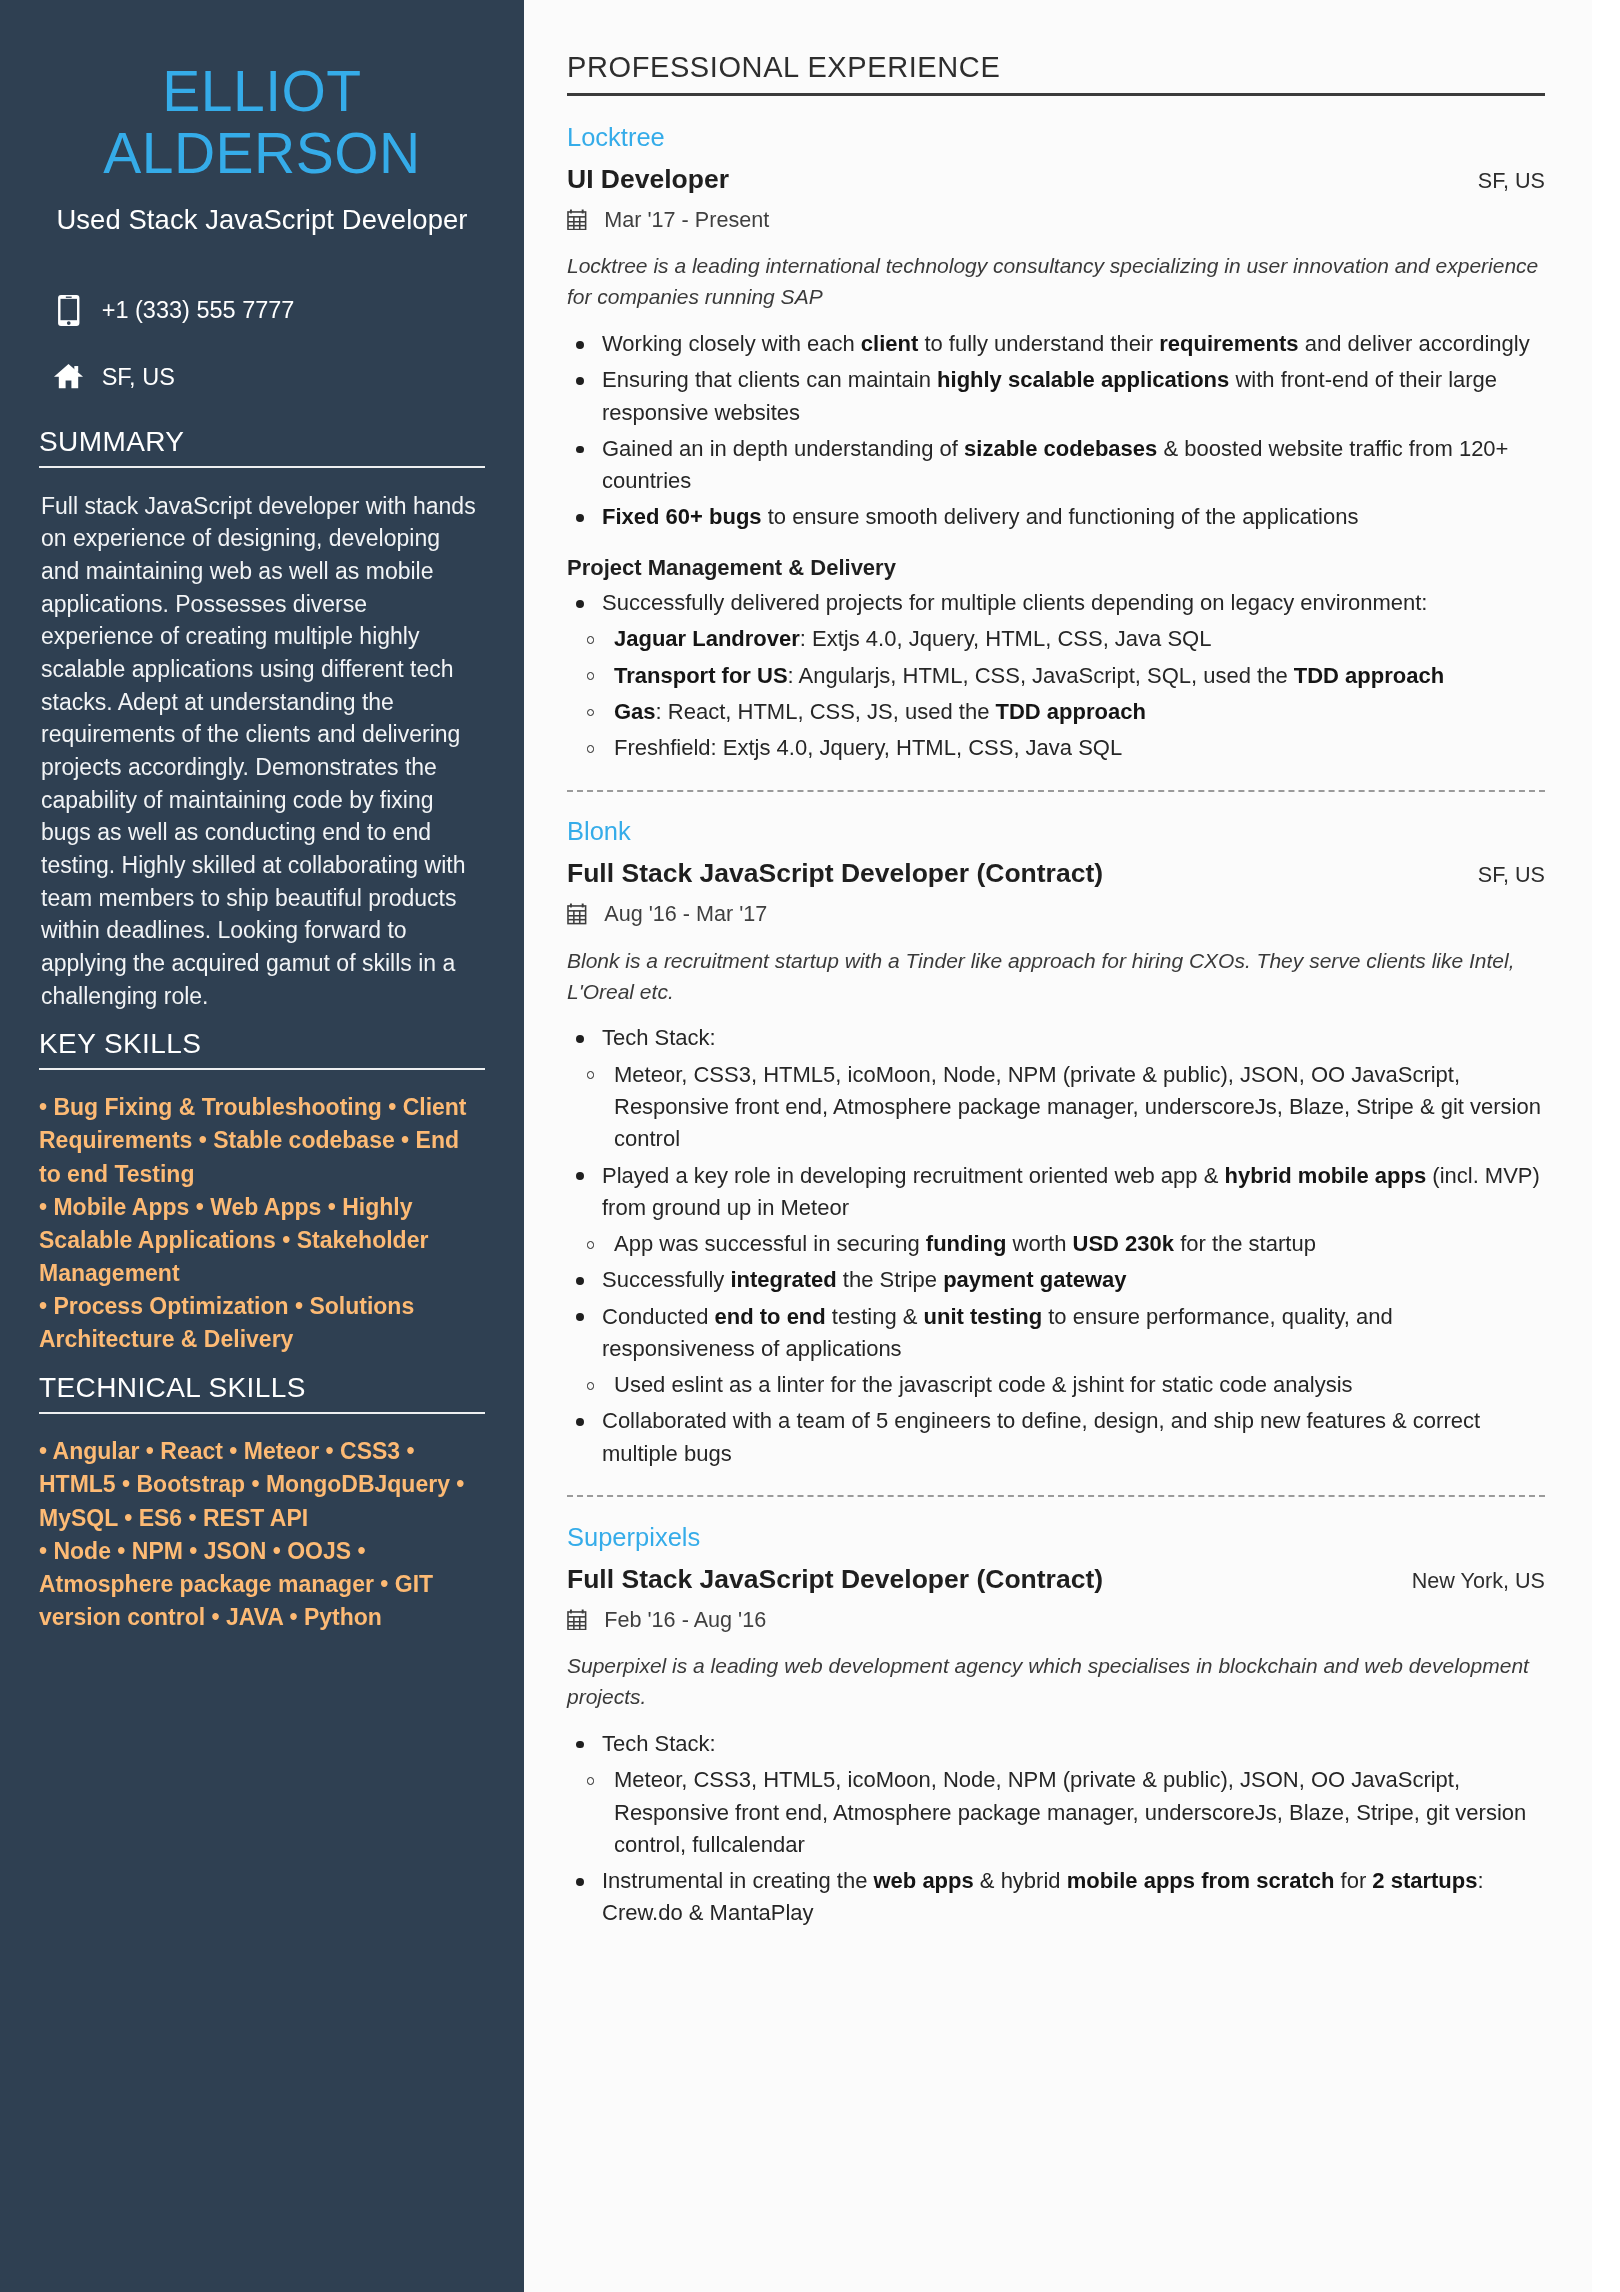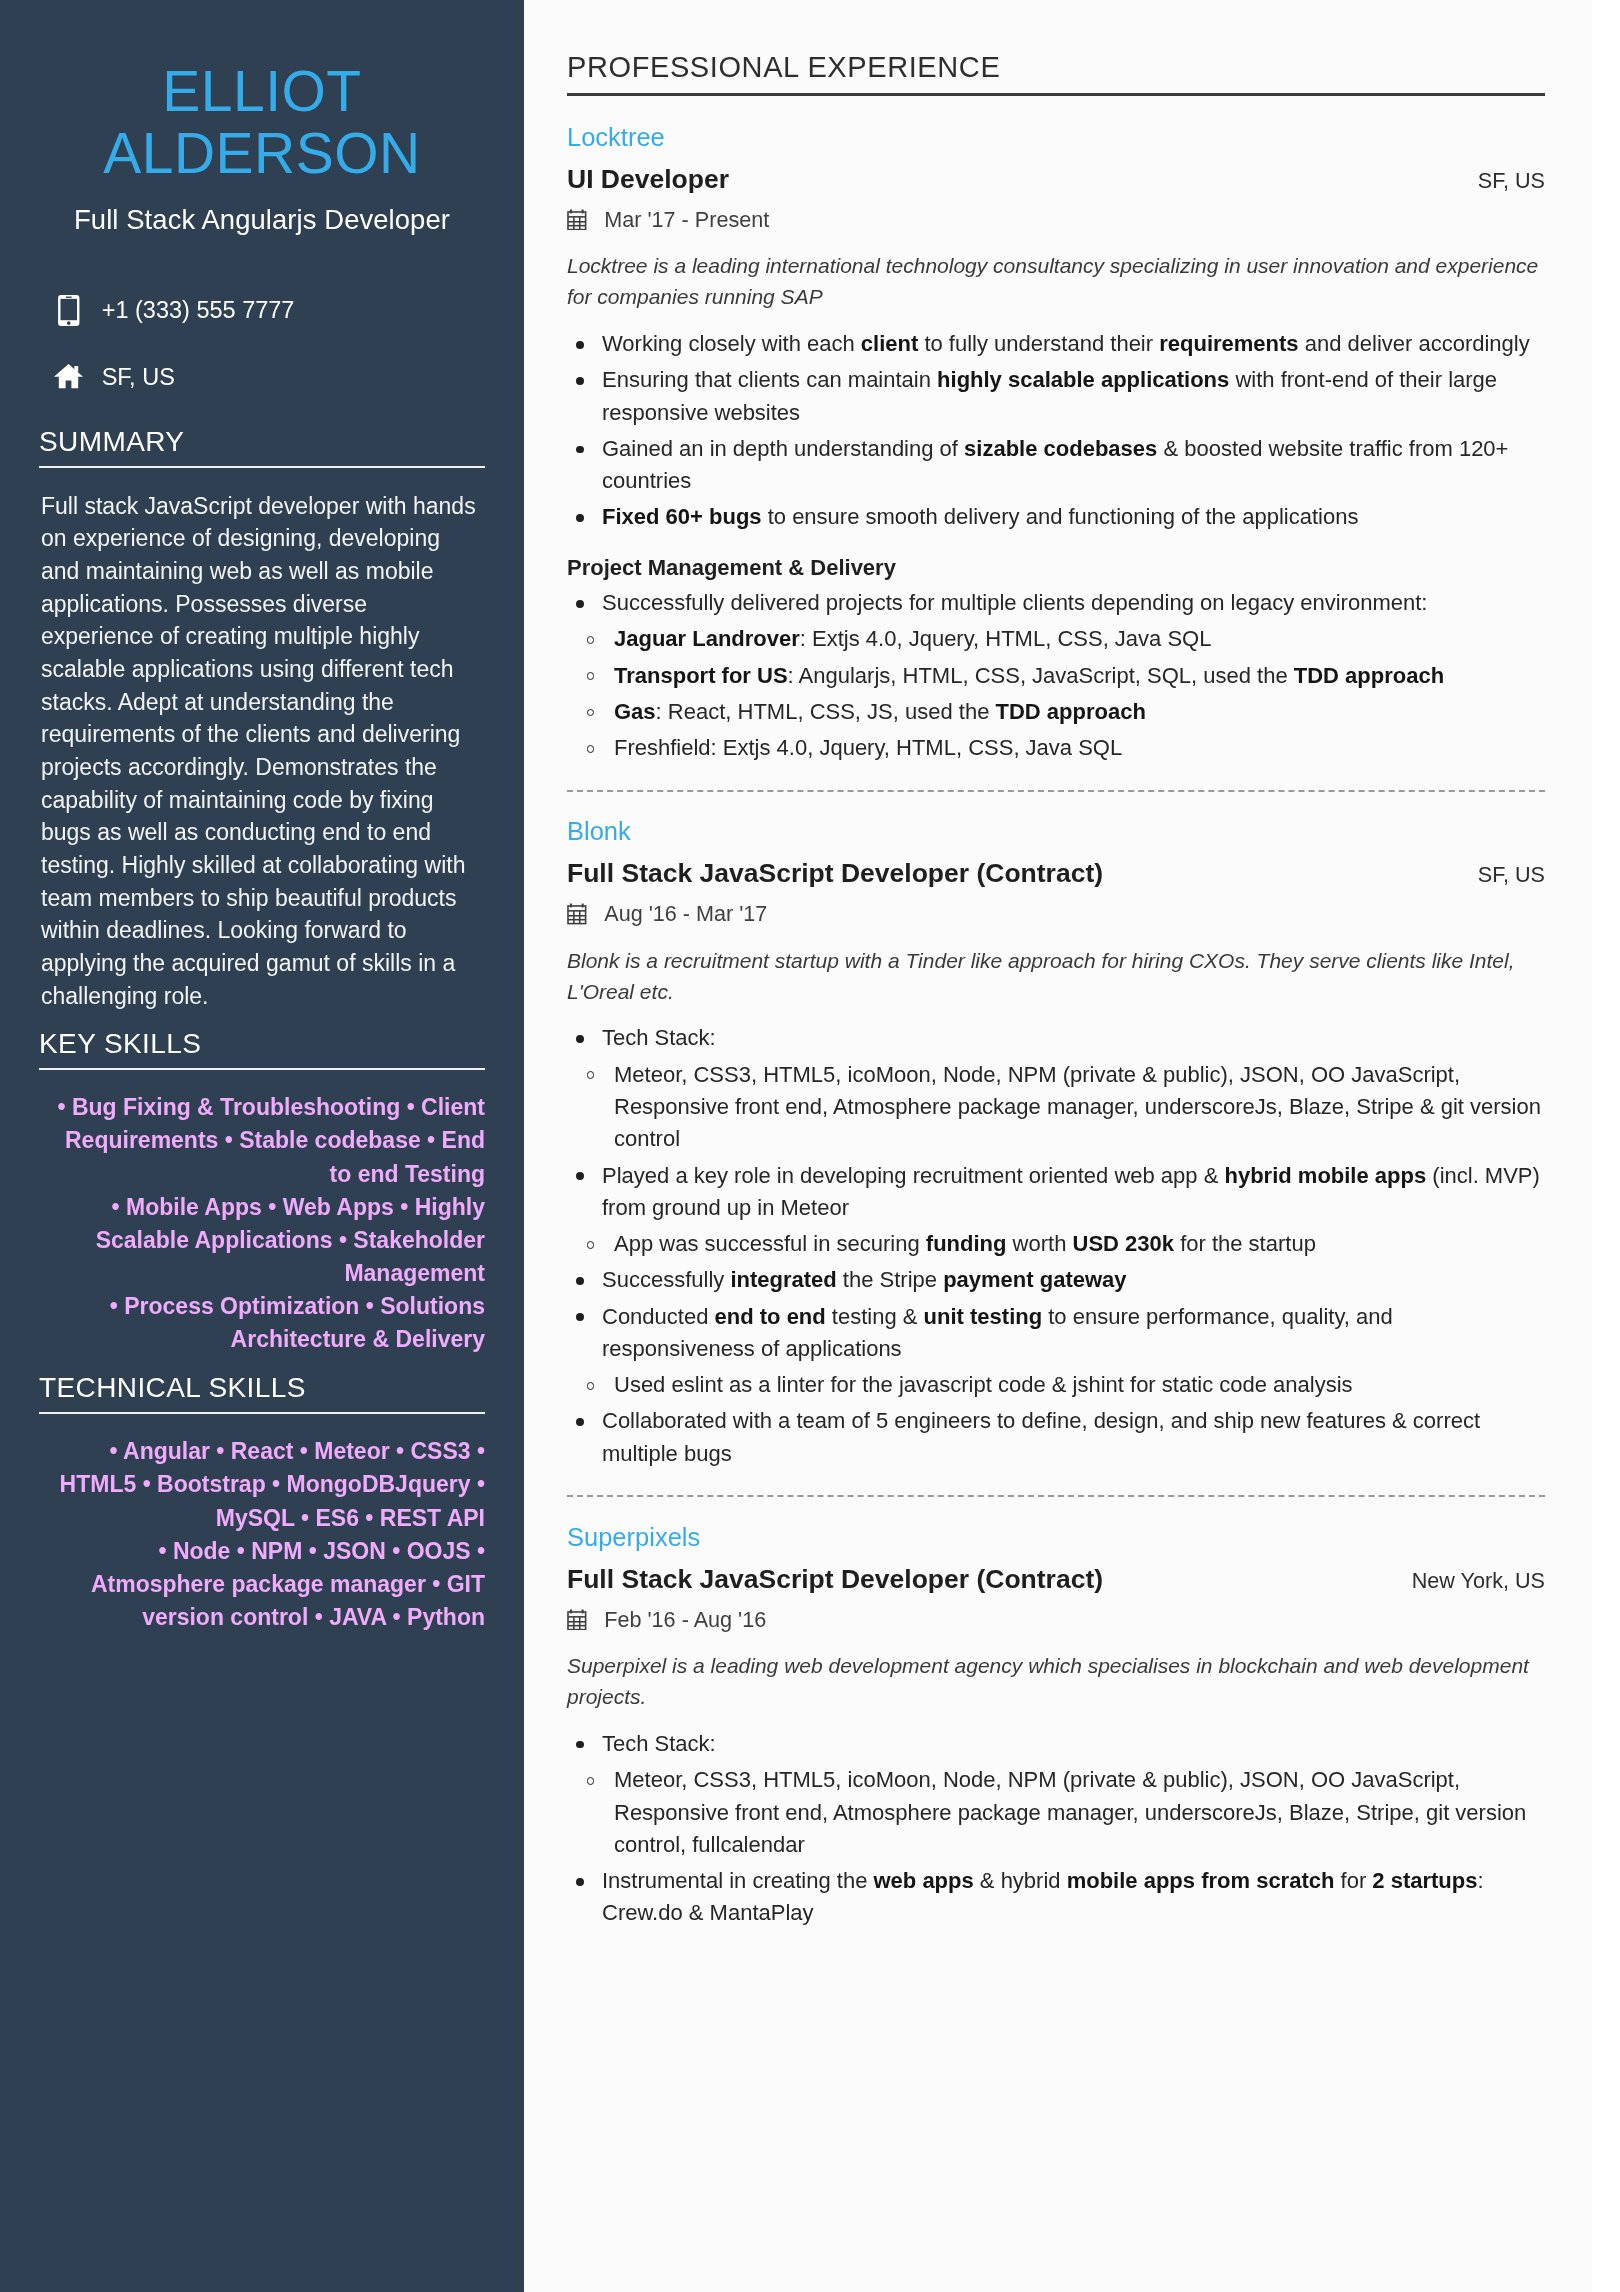--- a/index.html
+++ b/index.html
@@ -96,22 +96,22 @@
     line-height: 1.42;
     font-weight: 300;
     color: #f2f4f6;
     text-align: left;
     padding: 0 2px;
   }
   .skills-text {
     font-size: 23px;
     line-height: 1.44;
     font-weight: 700;
-    color: #f0abfc;
-    text-align: right;
+    color: #fdba74;
+    text-align: left;
   }
   .skills-line { display: block; }
 
   
   .main {
     flex: 1 1 auto;
     background: #fbfbfb;
     padding: 51px 47px 39px 43px;
     color: #2b2b2b;
   }
@@ -240,21 +240,21 @@
 
 <div class="page">
 
   <aside class="sidebar">
 
     <div class="name-block">
       <div class="name-line">ELLIOT</div>
       <div class="name-line">ALDERSON</div>
     </div>
 
-    <div class="job-title">Full Stack Angularjs Developer</div>
+    <div class="job-title">Used Stack JavaScript Developer</div>
 
     <div class="contacts">
 
       <div class="contact-row">
         <span class="c-icon">
           <svg width="23.5" height="33" viewBox="0 0 24 34" fill="#ffffff">
             <rect x="1" y="1" width="22" height="32" rx="3" ry="3" fill="#ffffff"></rect>
             <rect x="3.5" y="5" width="17" height="22" fill="#2f4052"></rect>
             <rect x="9" y="2.6" width="6" height="1.4" fill="#2f4052"></rect>
             <circle cx="12" cy="30" r="1.9" fill="#2f4052"></circle>

